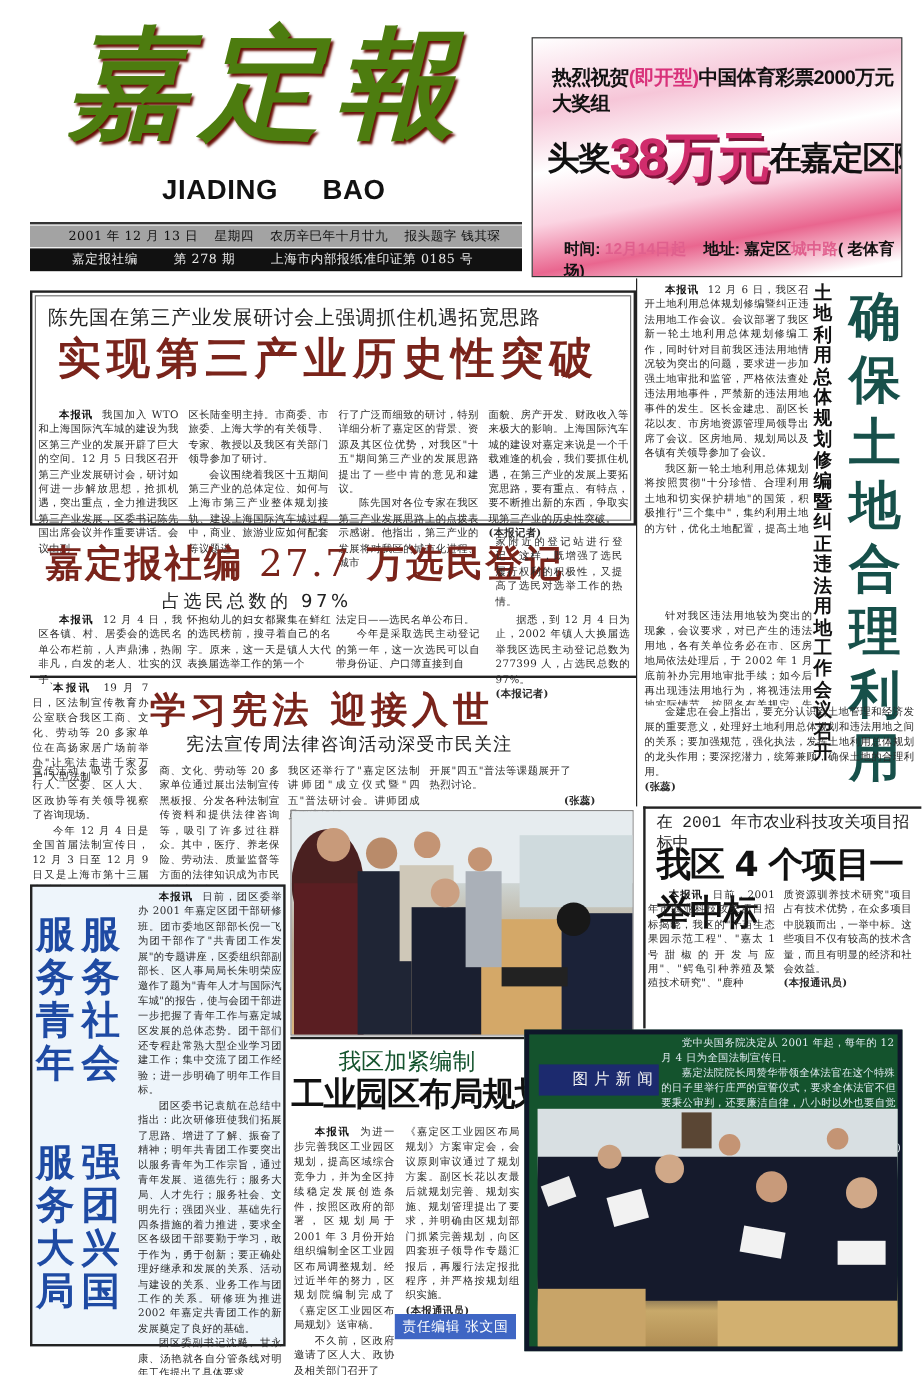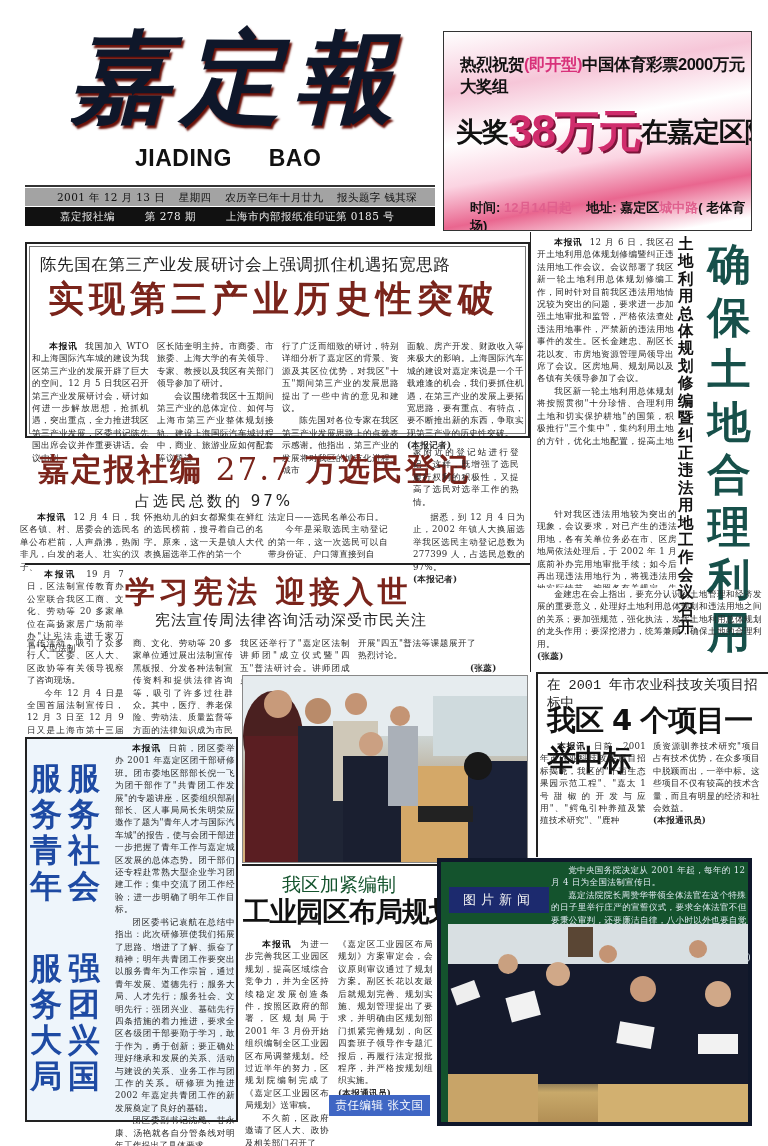--- a/index.html
+++ b/index.html
@@ -3,21 +3,21 @@
 <meta charset="utf-8">
 <style>
 *{box-sizing:border-box;margin:0;padding:0}
 body{width:768px;height:1146px;background:#fff;font-family:"DejaVu Serif","Liberation Serif",serif;color:#1a1a1a;position:relative;overflow:hidden}
 .abs{position:absolute}
 .body-text{font-size:8.6px;line-height:12.4px;color:#2a2a2a;text-align:justify;letter-spacing:0.3px}
 .body-text p{text-indent:2em}
 .byline{font-weight:bold;color:#111}
 .credit{font-weight:bold;font-size:8.6px}
 
-.mast-title{left:70px;top:14px;width:340px;height:130px;font-family:Liberation Serif, serif;font-size:100px;line-height:130px;color:#0f172a;font-weight:bold;letter-spacing:12px;text-shadow:2px 3px 2px #6a1008;font-style:italic}
+.mast-title{left:56px;top:14px;width:340px;height:130px;font-family:Liberation Mono, monospace;font-size:100px;line-height:130px;color:#4d7c0f;font-weight:bold;letter-spacing:12px;text-shadow:2px 3px 2px #6a1008;font-style:italic}
 .mast-en{left:135px;top:145px;font-family:"Liberation Sans",sans-serif;font-size:23px;font-weight:bold;letter-spacing:0.5px;word-spacing:30px;color:#111}
 .rule-top{left:25px;top:185px;width:410px;height:2px;background:#333}
 .info-bar{left:25px;top:188px;width:410px;height:18px;background:#a3a3a3;font-size:10.5px;line-height:18px;padding-left:32px;color:#111;font-weight:normal;letter-spacing:0.4px}
 .info-bar span{margin-right:10px}
 .black-bar{left:25px;top:207px;width:410px;height:19px;background:#111;color:#e9e9e9;font-size:10.5px;line-height:19px;padding-left:35px;letter-spacing:0.5px}
 .black-bar span{margin-right:26px}
 
 .ad{left:443px;top:31px;width:309px;height:200px;border:1px solid #333;background:linear-gradient(170deg,#fff 0%,#f6c6d8 25%,#fff 45%,#fbd4e2 62%,#e9668f 78%,#fff 95%);overflow:hidden}
 .ad-line1{position:absolute;left:16px;top:22px;font-family:"Liberation Sans",sans-serif;font-weight:bold;font-size:16.5px;color:#111;letter-spacing:-0.5px}
 .ad-line1 .pk{color:#d8317a}
@@ -29,21 +29,21 @@
 .a1-box{left:25px;top:242px;width:505px;height:196px;border:2px solid #222;outline:1px solid #777;outline-offset:-5px}
 .a1-sub{left:40px;top:254px;font-family:"DejaVu Sans",sans-serif;font-size:16.5px;color:#222;letter-spacing:0.6px}
 .a1-head{left:48px;top:275px;font-family:"DejaVu Sans",sans-serif;font-weight:bold;font-size:36px;color:#7a241b;letter-spacing:5px}
 .a1-cols{left:32px;top:340px;width:493px;display:flex;gap:8px}
 .a1-cols .col{width:117px}
 
 .a2-head{left:38px;top:449px;font-family:"DejaVu Sans",sans-serif;font-weight:bold;font-size:31px;color:#7a241b;letter-spacing:2px}
 .a2-head .num{font-family:"DejaVu Serif",serif;font-weight:normal}
 .a2-sub{left:135px;top:492px;font-family:"DejaVu Sans",sans-serif;font-size:15px;color:#222;letter-spacing:3px}
 .a2-rcol{left:413px;top:446px;width:106px}
-.a2-cols{left:20px;top:511px;width:380px;display:flex;gap:4px}
+.a2-cols{left:32px;top:511px;width:380px;display:flex;gap:4px}
 .a2-cols .col{width:120px}
 .a2-c4{left:413px;top:511px;width:112px}
 .rule{background:#222}
 
 .a3-lcol{left:27px;top:568px;width:97px}
 .a3-head{left:125px;top:572px;font-family:"DejaVu Sans",sans-serif;font-weight:bold;font-size:30px;color:#7a241b;letter-spacing:4px}
 .a3-sub{left:155px;top:611px;font-family:"DejaVu Sans",sans-serif;font-size:15px;color:#222;letter-spacing:1px}
 .a3-c1b{left:27px;top:637px;width:97px}
 .a3-c2{left:133px;top:637px;width:100px}
 .a3-c3{left:240px;top:637px;width:113px}
@@ -58,21 +58,21 @@
 .land-head{left:698px;top:238px;width:62px;font-family:"DejaVu Sans",sans-serif;font-weight:bold;font-size:43px;line-height:52.5px;color:#17504a;text-align:center}
 .land-box{left:530px;top:232px;width:238px;height:440px;border-left:1px solid #222}
 .ag-sub{left:547px;top:676px;font-family:Liberation Mono, monospace;font-size:13.5px;color:#222}
 .ag-head{left:547px;top:701px;font-family:"DejaVu Sans",sans-serif;font-weight:bold;font-size:29px;color:#111;letter-spacing:-1px}
 .ag-c1{left:540px;top:740px;width:106px}
 .ag-c2{left:653px;top:740px;width:107px}
 
 .pn{left:437px;top:858px;width:315px;height:268px;background:#14532d;border:4px solid #0f172a}
 .pn-text{position:absolute;left:110px;top:2px;width:200px;color:#dfeaf0;font-size:8.6px;line-height:12.4px;letter-spacing:0.3px}
 .pn-text p{text-indent:2em}
-.pn-label{position:absolute;left:8px;top:25px;width:100px;height:26px;background:#1c2a6e;color:#f3f3f3;font-family:"DejaVu Sans",sans-serif;font-size:13px;line-height:26px;text-align:center;letter-spacing:5px}
+.pn-label{position:absolute;left:8px;top:25px;width:100px;height:26px;background:#1c2a6e;color:#f3f3f3;font-family:"DejaVu Sans",sans-serif;font-size:13px;line-height:26px;text-align:right;letter-spacing:5px}
 .pn-photo{position:absolute;left:7px;top:62px;width:300px;height:198px;background:linear-gradient(180deg,#dde3e5 0%,#bfc7cb 18%,#1e2233 30%,#14182a 70%,#c8a96a 85%,#b28f55 100%);overflow:hidden}
 .ind-sub{left:282px;top:872px;font-family:"DejaVu Sans",sans-serif;font-size:19px;color:#14532d}
 .ind-head{left:243px;top:894px;font-family:"DejaVu Sans",sans-serif;font-weight:bold;font-size:27.5px;color:#111;letter-spacing:-1px}
 .ind-c1{left:245px;top:938px;width:84px}
 .ind-c2{left:338px;top:938px;width:95px}
 .editor{left:329px;top:1095px;width:101px;height:21px;background:#3f66c4;color:#fff;font-family:"DejaVu Sans",sans-serif;font-size:11.5px;line-height:21px;text-align:center;letter-spacing:0.5px}
 </style>
 </head>
 <body>
 

